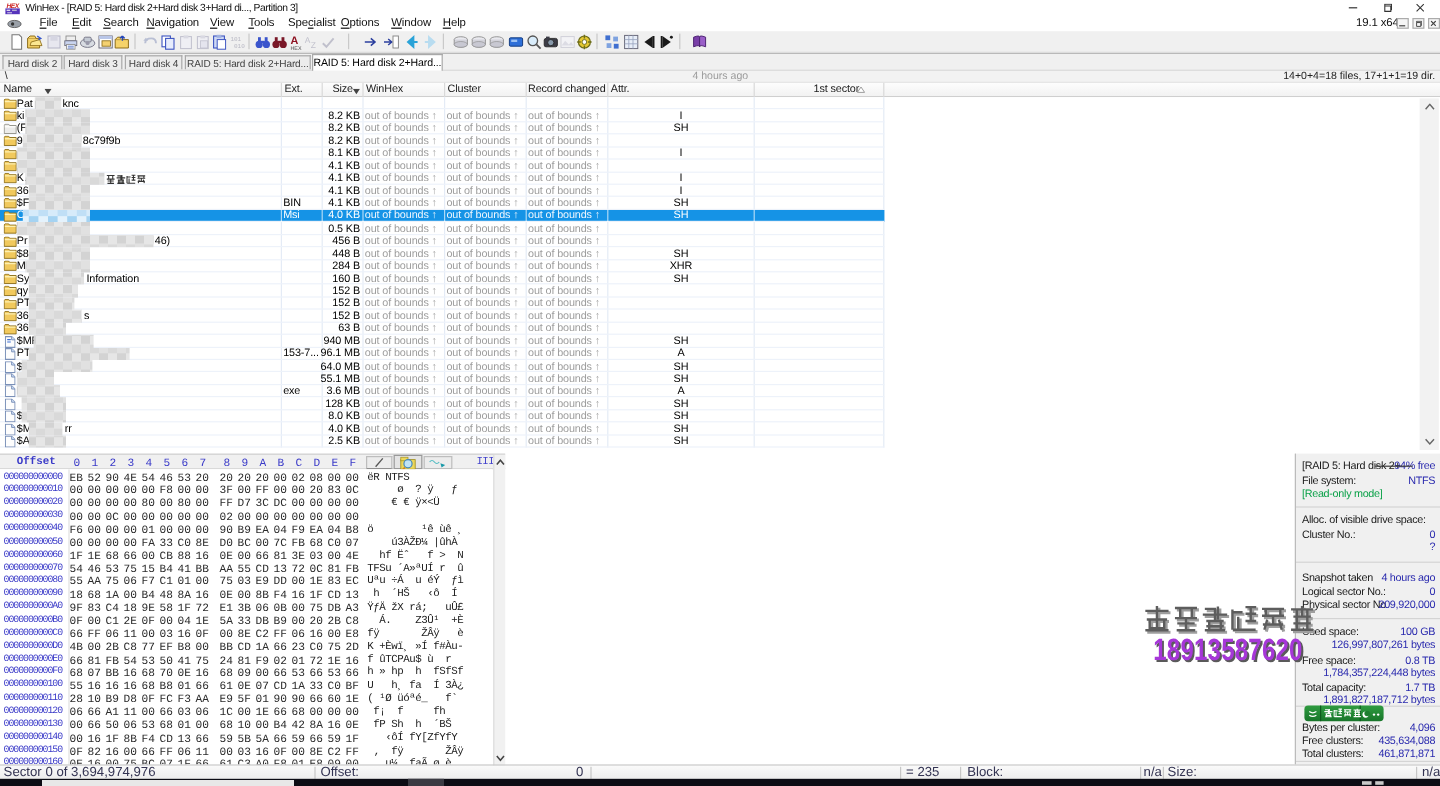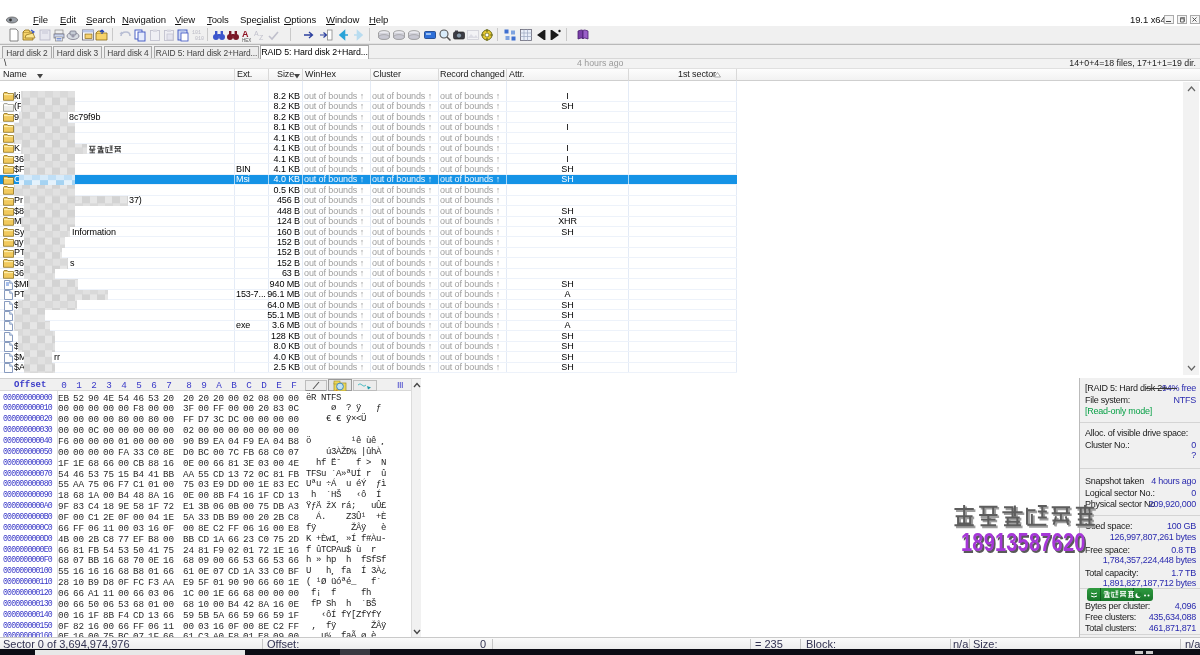--- a/index.html
+++ b/index.html
@@ -50,20 +50,37 @@
 .rl{position:absolute;left:5px;color:#1a1a1a;white-space:nowrap}
 .rv{position:absolute;right:4px;color:#2a2aae;white-space:nowrap;text-align:right}
 .rhr{position:absolute;left:0;width:121px;height:1px;background:#d4d4d4}
 
 #statusbar{position:absolute;left:0;top:637px;width:1200px;height:12px;background:linear-gradient(#fafafa,#ededed);border-top:1px solid #c9c9c9;font-size:11px;letter-spacing:0;color:#333352}
 .ssep{position:absolute;top:1px;width:1px;height:10px;background:#c6c6c6}
 #taskbar{position:absolute;left:0;top:649px;width:1200px;height:6px;background:#0c0c14}
 </style></head><body>
 <div id="app">
 
+<div id="titlebar">
+<svg class="abs" style="left:4px;top:2px" width="13" height="10" viewBox="0 0 13 10">
+        <text x="6.5" y="4.5" font-size="5.5" font-weight="bold" fill="#cc2222" text-anchor="middle" font-family="Liberation Sans" font-style="italic">HEX</text>
+        <rect x="0.5" y="5" width="12" height="5" fill="#5533bb"></rect>
+        <rect x="1.5" y="6" width="3" height="1.2" fill="#fff" opacity="0.8"></rect>
+        <rect x="6" y="6" width="4" height="1.2" fill="#ddd" opacity="0.7"></rect>
+        <rect x="2" y="8" width="4" height="1.2" fill="#eee" opacity="0.6"></rect>
+      </svg>
+<span class="abs" style="left:21px;top:1px">WinHex - [RAID 5: Hard disk 2+Hard disk 3+Hard di..., Partition 3]</span>
+<div class="abs" style="left:1124px;top:6px;width:7px;height:1px;background:#333"></div>
+<svg class="abs" style="left:1152px;top:3px" width="8" height="7" viewBox="0 0 8 7">
+        <path d="M2 2 H7 V6.5 H2 Z M2 2 V0.5 H7.7 V5 H7" stroke="#333" fill="none" stroke-width="0.9"></path>
+      </svg>
+<svg class="abs" style="left:1180px;top:3px" width="7" height="7" viewBox="0 0 7 7">
+        <path d="M0.5 0.5 L6.5 6.5 M6.5 0.5 L0.5 6.5" stroke="#333" stroke-width="0.9"></path>
+      </svg>
+</div>
 <div id="menubar">
 <svg class="abs" style="left:6px;top:3px" width="13" height="8" viewBox="0 0 13 8">
         <ellipse cx="6" cy="4" rx="5.6" ry="3" fill="#9aa0a8" stroke="#555" stroke-width="0.7"></ellipse>
         <circle cx="4.5" cy="4" r="1.4" fill="#333"></circle>
       </svg>
 <span class="mi" style="left:33px"><u>F</u>ile</span>
 <span class="mi" style="left:60px"><u>E</u>dit</span>
 <span class="mi" style="left:86px"><u>S</u>earch</span>
 <span class="mi" style="left:122px"><u>N</u>avigation</span>
 <span class="mi" style="left:175px"><u>V</u>iew</span>
@@ -291,20 +308,29 @@
 </div>
 <div id="tbody">
 <div class="vline" style="left:234px"></div>
 <div class="vline" style="left:268px"></div>
 <div class="vline" style="left:302px"></div>
 <div class="vline" style="left:370px"></div>
 <div class="vline" style="left:438px"></div>
 <div class="vline" style="left:506px"></div>
 <div class="vline" style="left:628px"></div>
 <div class="vline" style="left:736px"></div>
+<div class="row" style="top:0.00px">
+<svg style="position:absolute;left:3px;top:0.8px" width="11" height="9" viewBox="0 0 11 9">
+          <path d="M0.5 8.3 L0.5 1.4 L1.2 0.5 L4.2 0.5 L5 1.6 L10.5 1.6 L10.5 8.3 Z" fill="#f1c95d" stroke="#8d701c" stroke-width="0.8"></path>
+          <path d="M1 2.6 L10 2.6" stroke="#fdf0b0" stroke-width="1.1"></path>
+        </svg>
+<span class="nm">Pat</span>
+<div class="blur" style="left:29px;width:22px"></div>
+<span class="abs" style="left:52px;top:-0.5px">knc</span>
+</div>
 <div class="row" style="top:10.43px">
 <svg style="position:absolute;left:3px;top:0.8px" width="11" height="9" viewBox="0 0 11 9">
           <path d="M0.5 8.3 L0.5 1.4 L1.2 0.5 L4.2 0.5 L5 1.6 L10.5 1.6 L10.5 8.3 Z" fill="#f1c95d" stroke="#8d701c" stroke-width="0.8"></path>
           <path d="M1 2.6 L10 2.6" stroke="#fdf0b0" stroke-width="1.1"></path>
         </svg>
 <span class="nm">ki</span>
 <div class="blur" style="left:21px;width:54px"></div>
 <span class="sz" style="left:240px;width:60px">8.2 KB</span>
 <span class="oob" style="left:304px">out of bounds ↑</span>
 <span class="oob" style="left:372px">out of bounds ↑</span>
@@ -438,21 +464,21 @@
 <span class="oob" style="left:372px">out of bounds ↑</span>
 <span class="oob" style="left:440px">out of bounds ↑</span>
 </div>
 <div class="row" style="top:114.73px">
 <svg style="position:absolute;left:3px;top:0.8px" width="11" height="9" viewBox="0 0 11 9">
           <path d="M0.5 8.3 L0.5 1.4 L1.2 0.5 L4.2 0.5 L5 1.6 L10.5 1.6 L10.5 8.3 Z" fill="#f1c95d" stroke="#8d701c" stroke-width="0.8"></path>
           <path d="M1 2.6 L10 2.6" stroke="#fdf0b0" stroke-width="1.1"></path>
         </svg>
 <span class="nm">Pr</span>
 <div class="blur" style="left:24px;width:104px"></div>
-<span class="abs" style="left:129px;top:-0.5px">37)</span>
+<span class="abs" style="left:129px;top:-0.5px">46)</span>
 <span class="sz" style="left:240px;width:60px">456 B</span>
 <span class="oob" style="left:304px">out of bounds ↑</span>
 <span class="oob" style="left:372px">out of bounds ↑</span>
 <span class="oob" style="left:440px">out of bounds ↑</span>
 </div>
 <div class="row" style="top:125.16px">
 <svg style="position:absolute;left:3px;top:0.8px" width="11" height="9" viewBox="0 0 11 9">
           <path d="M0.5 8.3 L0.5 1.4 L1.2 0.5 L4.2 0.5 L5 1.6 L10.5 1.6 L10.5 8.3 Z" fill="#f1c95d" stroke="#8d701c" stroke-width="0.8"></path>
           <path d="M1 2.6 L10 2.6" stroke="#fdf0b0" stroke-width="1.1"></path>
         </svg>
@@ -464,21 +490,21 @@
 <span class="oob" style="left:440px">out of bounds ↑</span>
 <span class="att">SH</span>
 </div>
 <div class="row" style="top:135.59px">
 <svg style="position:absolute;left:3px;top:0.8px" width="11" height="9" viewBox="0 0 11 9">
           <path d="M0.5 8.3 L0.5 1.4 L1.2 0.5 L4.2 0.5 L5 1.6 L10.5 1.6 L10.5 8.3 Z" fill="#f1c95d" stroke="#8d701c" stroke-width="0.8"></path>
           <path d="M1 2.6 L10 2.6" stroke="#fdf0b0" stroke-width="1.1"></path>
         </svg>
 <span class="nm">M</span>
 <div class="blur" style="left:21px;width:54px"></div>
-<span class="sz" style="left:240px;width:60px">124 B</span>
+<span class="sz" style="left:240px;width:60px">284 B</span>
 <span class="oob" style="left:304px">out of bounds ↑</span>
 <span class="oob" style="left:372px">out of bounds ↑</span>
 <span class="oob" style="left:440px">out of bounds ↑</span>
 <span class="att">XHR</span>
 </div>
 <div class="row" style="top:146.02px">
 <svg style="position:absolute;left:3px;top:0.8px" width="11" height="9" viewBox="0 0 11 9">
           <path d="M0.5 8.3 L0.5 1.4 L1.2 0.5 L4.2 0.5 L5 1.6 L10.5 1.6 L10.5 8.3 Z" fill="#f1c95d" stroke="#8d701c" stroke-width="0.8"></path>
           <path d="M1 2.6 L10 2.6" stroke="#fdf0b0" stroke-width="1.1"></path>
         </svg>
@@ -694,21 +720,21 @@
         <rect x="1" y="3" width="12" height="8" fill="#ecd75a" stroke="#a08f20" stroke-width="0.7"></rect>
         <rect x="1" y="1" width="6" height="3" fill="#ecd75a" stroke="#a08f20" stroke-width="0.6"></rect>
         <circle cx="7" cy="6.5" r="3.4" fill="#bfe3f5" stroke="#4488bb" stroke-width="1"></circle>
         <path d="M4.5 9.5 L2 12" stroke="#cc8822" stroke-width="1.4"></path>
       </svg>
 <div class="abs" style="left:353px;top:1px;width:24px;height:11px;background:#ececec;border:1px solid #bdbdbd"></div>
 <svg class="abs" style="left:357px;top:2.5px" width="16" height="8">
         <path d="M1 3 q2-2.5 4 0 t4 0" stroke="#2ab0b8" stroke-width="1" fill="none" opacity="0.8"></path>
         <path d="M10 4 l4 1.5 -3 2z" fill="#1899a8"></path>
       </svg>
-<span class="abs" style="left:397px;top:1px;font-size:9px;color:#4444cc;font-family:Liberation Sans, sans-serif;letter-spacing:-0.5px">III</span>
+<span class="abs" style="left:397px;top:1px;font-size:9px;color:#4444cc;font-family:Liberation Mono, monospace;letter-spacing:-0.5px">III</span>
 </div>
 <div id="hexbody">
       <div class="hexsep"></div>
 <div class="hrow" style="top:1.00px">
 <span class="off">000000000000</span>
 <span class="hx" style="left:58.0px">EB</span>
 <span class="hx" style="left:73.0px">52</span>
 <span class="hx" style="left:88.0px">90</span>
 <span class="hx" style="left:103.0px">4E</span>
 <span class="hx" style="left:118.0px">54</span>

